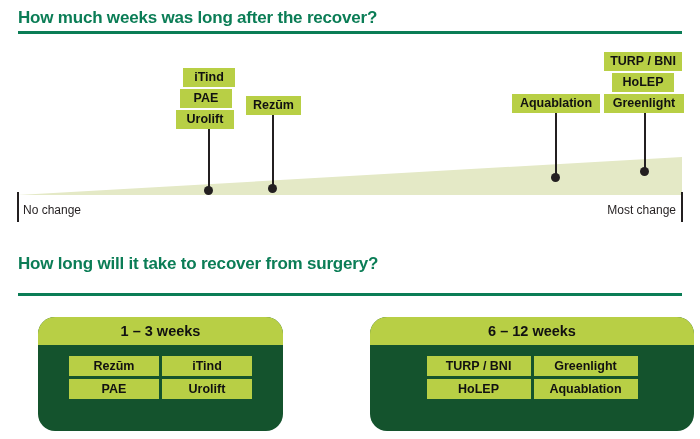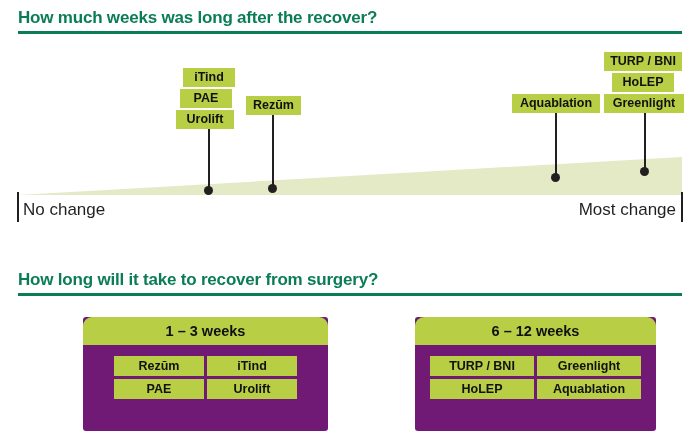--- a/index.html
+++ b/index.html
@@ -26,21 +26,21 @@
   }
 
   
   .chart{position:absolute;left:0;top:44px;width:700px;height:170px;}
   .ramp-svg{position:absolute;left:0;top:0;}
 
   .axis-tick{
     position:absolute;width:2px;background:#231f20;
   }
   .axis-label{
-    position:absolute;font-size:17px;color:#231f20;
+    position:absolute;font-size:12px;color:#231f20;
     white-space:nowrap;line-height:14px;
   }
 
   
   .pin{position:absolute;}
   .pin .stem{
     position:absolute;width:2px;background:#231f20;
   }
   .pin .dot{
     position:absolute;width:9px;height:9px;border-radius:50%;
@@ -54,25 +54,24 @@
     line-height:19px;height:19px;
     padding:0 6px;
     white-space:nowrap;
     box-sizing:border-box;
     text-align:center;
   }
 
   
   .card{
     position:absolute;
-    background:#701a75;
-    border-radius:3px;
+    background:#14532d;
+    border-radius:17px;
     box-sizing:border-box;
     overflow:hidden;
-    margin-left:45px;
   }
   .card-head{
     height:28px;line-height:28px;
     background:#b8cf45;
     color:#111111;
     font-size:14.5px;font-weight:700;
     text-align:center;
     border-radius:9px 9px 0 0;
   }
   .card-body{
@@ -138,38 +137,38 @@
       <div class="dot" style="left:640px;top:123px;"></div>
     </div>
 
   </div>
 
   <div class="axis-tick" style="left:17px;top:192px;height:30px;"></div>
   <div class="axis-tick" style="left:681px;top:192px;height:30px;"></div>
   <div class="axis-label" style="left:23px;top:203px;">No change</div>
   <div class="axis-label" style="right:24px;top:203px;">Most change</div>
 
-  <div class="section-head" style="top:270px;">
+  <div class="section-head" style="top:254px;">
     <div class="htext"><span class="reg">How long will it take to </span><span class="strong">recover from surgery</span><span class="reg">?</span></div>
   </div>
   <div class="rule" style="left:18px;top:293px;width:664px;"></div>
 
   <div class="card" style="left:38px;top:317px;width:245px;height:114px;">
     <div class="card-head">1 – 3 weeks</div>
     <div class="card-body">
       <div class="grid">
         <div class="cell" style="width:90px;">Rezūm</div>
         <div class="cell" style="width:90px;">iTind</div>
         <div class="cell" style="width:90px;">PAE</div>
         <div class="cell" style="width:90px;">Urolift</div>
       </div>
     </div>
   </div>
 
-  <div class="card" style="left:370px;top:317px;width:241px;height:114px;">
+  <div class="card" style="left:370px;top:317px;width:324px;height:114px;">
     <div class="card-head">6 – 12 weeks</div>
     <div class="card-body">
       <div class="grid">
         <div class="cell" style="width:104px;">TURP / BNI</div>
         <div class="cell" style="width:104px;">Greenlight</div>
         <div class="cell" style="width:104px;">HoLEP</div>
         <div class="cell" style="width:104px;">Aquablation</div>
       </div>
     </div>
   </div>

